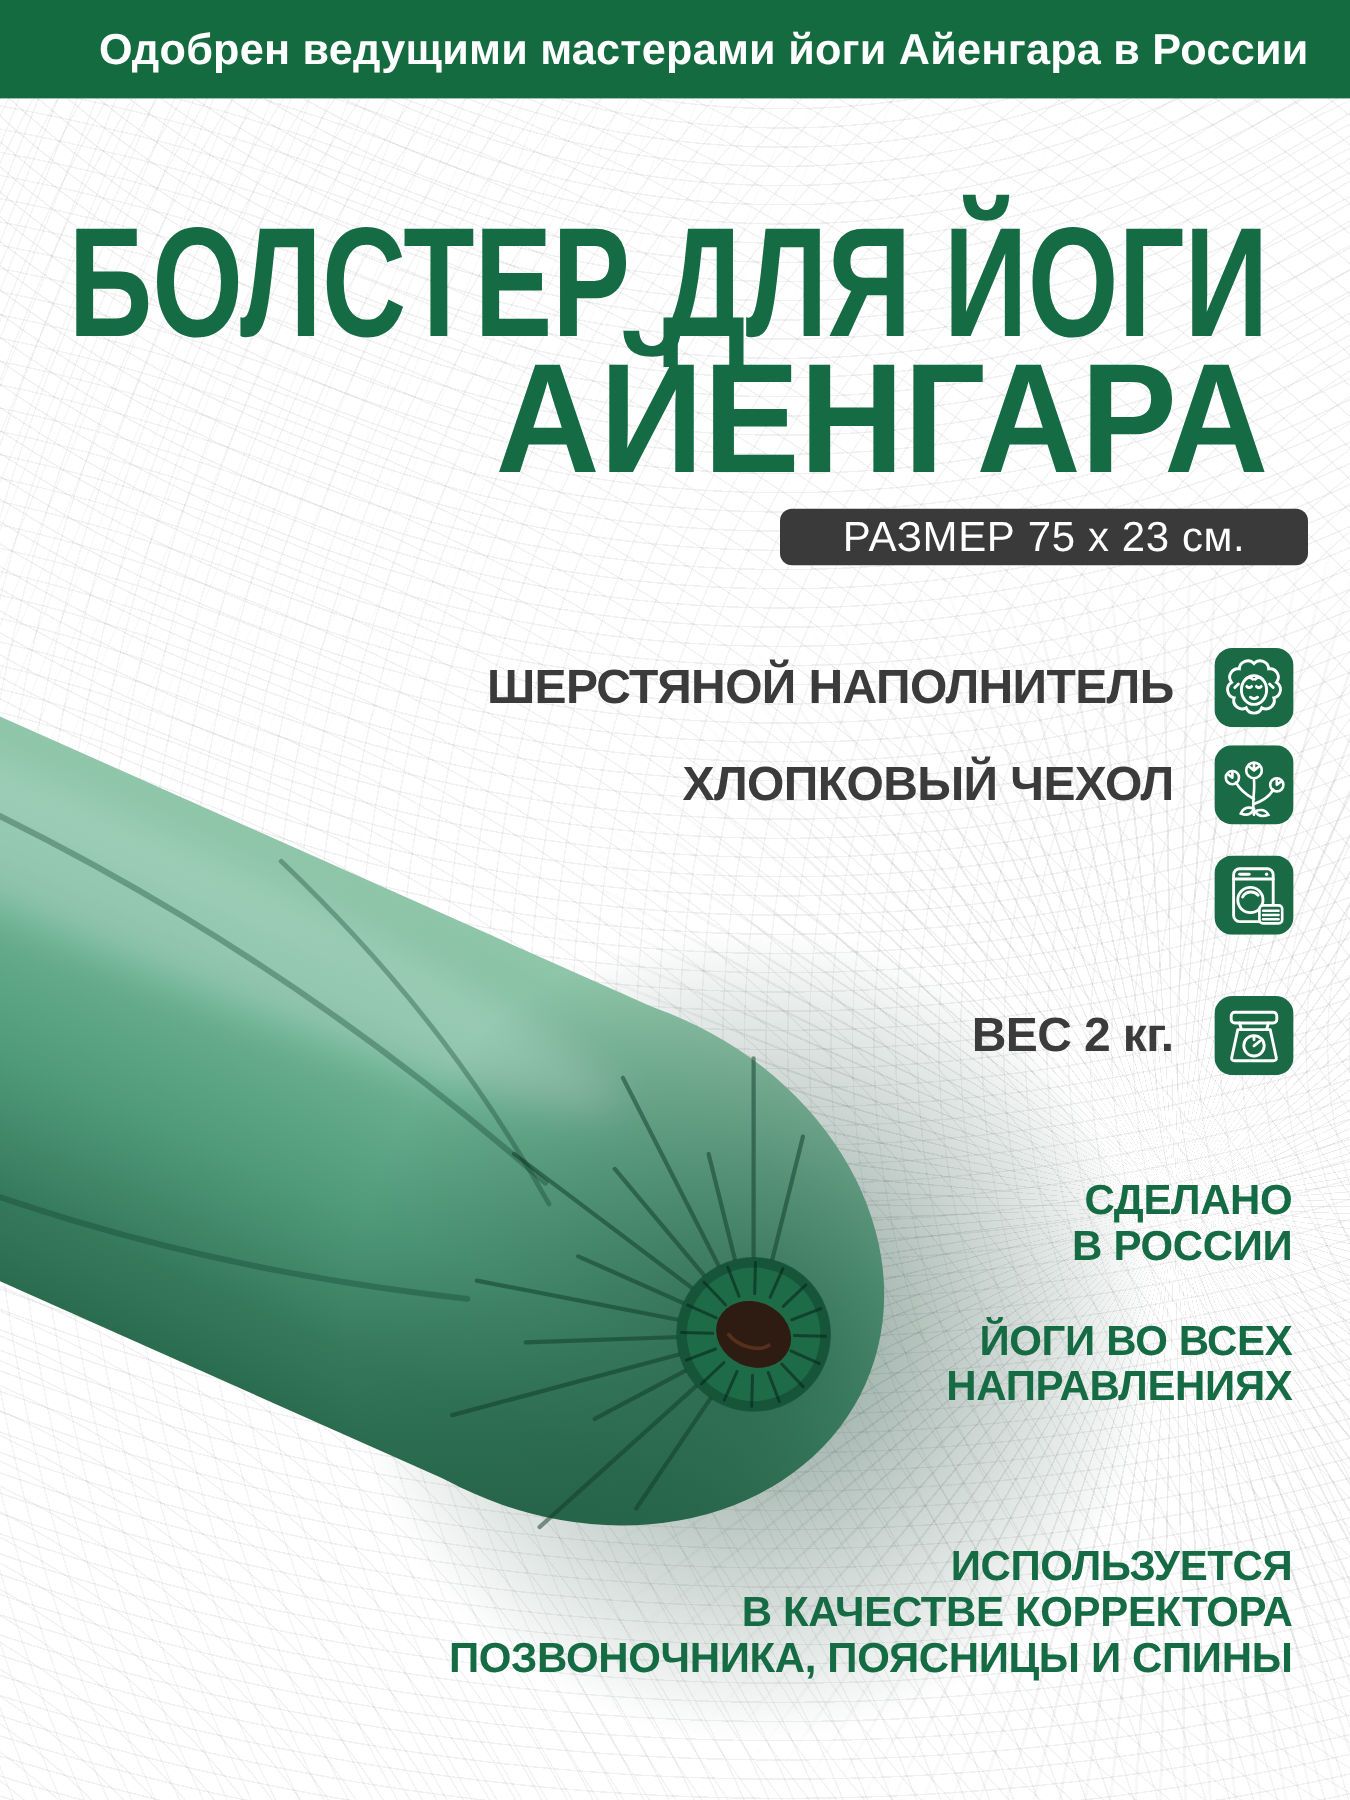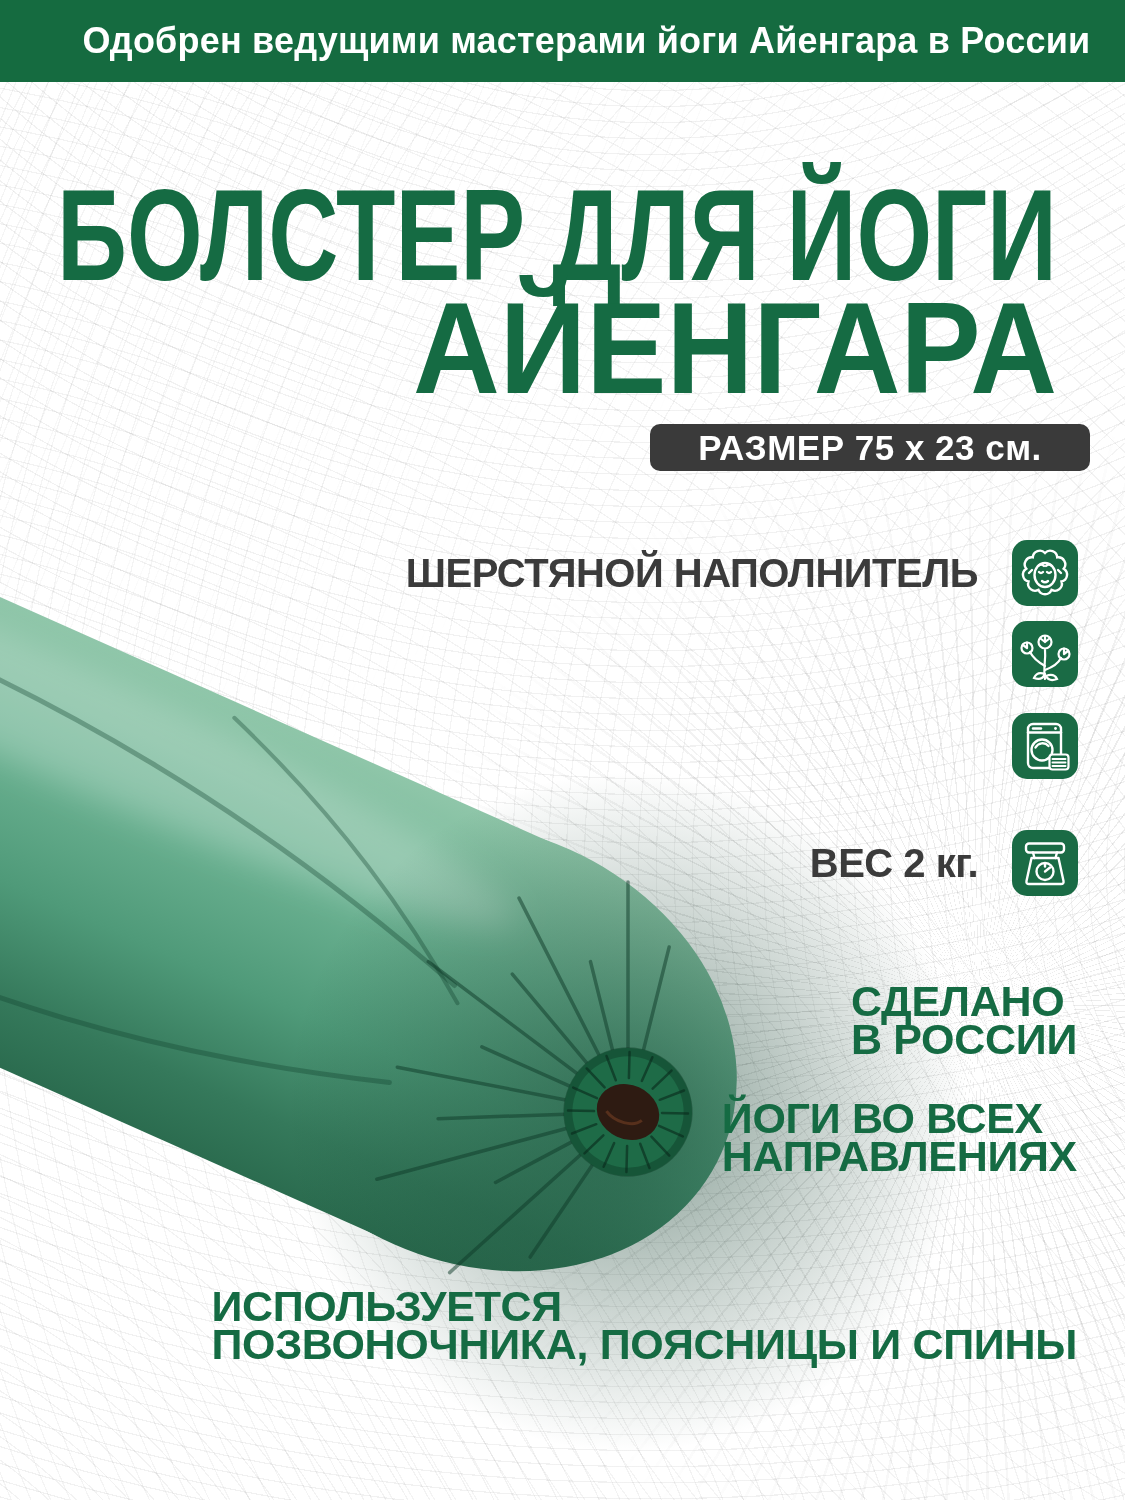--- a/index.html
+++ b/index.html
@@ -39,35 +39,35 @@
   .title-svg{position:absolute;top:0;left:0;z-index:2;pointer-events:none;}
   .title-svg text{
     font-family:"Liberation Sans","DejaVu Sans",sans-serif;
     font-weight:bold;fill:#156B43;
   }
   
   .size-badge{
     position:absolute;left:650px;top:424px;width:440px;height:47px;z-index:3;
     background:#3a3a3a;border-radius:10px;
     display:flex;align-items:center;justify-content:center;
-    color:#ffffff;font-size:35px;font-weight:bold;letter-spacing:.5px;white-space:nowrap;
+    color:#ffffff;font-size:35px;font-weight:normal;letter-spacing:.5px;white-space:nowrap;
   }
   
   .feature-row{
     position:absolute;right:47px;height:66px;z-index:3;
     display:flex;align-items:center;gap:34px;
   }
   .feature-label{
     font-size:40px;font-weight:bold;color:#3b3b3b;letter-spacing:-.5px;white-space:nowrap;margin-left:40px;
   }
   .feature-icon{width:66px;height:66px;flex:0 0 66px;}
   
   .info-block{
-    position:absolute;right:48px;z-index:3;
-    color:#156B43;font-size:43px;font-weight:bold;line-height:38px;
+    position:absolute;right:48px;z-index:3;text-align:right;
+    color:#156B43;font-size:35px;font-weight:bold;line-height:38px;
     letter-spacing:-.3px;white-space:nowrap;
   }
   
   .bolster-svg{position:absolute;top:0;left:0;z-index:1;}
 </style>
 </head>
 <body>
 
 <div class="bg-arcs"></div>
 <div class="bg-fan"></div>
@@ -166,20 +166,21 @@
       <path d="M27,32 q2,2 4,0"></path>
       <path d="M35,32 q2,2 4,0"></path>
       <path d="M30,41 q3,2.5 6,0"></path>
       <path d="M20,30 l-3,3"></path>
       <path d="M46,30 l3,3"></path>
     </g>
   </svg>
 </div>
 
 <div class="feature-row" style="top:621px;">
+  <span class="feature-label">ХЛОПКОВЫЙ ЧЕХОЛ</span>
   <svg class="feature-icon" viewBox="0 0 66 66">
     <rect width="66" height="66" rx="15" fill="#1a6b45"></rect>
     <g fill="none" stroke="#ffffff" stroke-width="2.2" stroke-linecap="round">
       <path d="M33,58 C31,46 34,40 33,29"></path>
       <path d="M33,45 C26,41 21,37 18,31"></path>
       <path d="M33,49 C41,46 46,43 49,37"></path>
       <circle cx="33" cy="21" r="6.5"></circle>
       <path d="M33,15 v6 M28.5,17.5 l4.5,3.5 M37.5,17.5 l-4.5,3.5"></path>
       <circle cx="15" cy="27" r="5.5"></circle>
       <path d="M15,21.5 v5.5 M11,24 l4,3"></path>
@@ -231,14 +232,15 @@
   <div>В РОССИИ</div>
 </div>
 
 <div class="info-block" style="top:1099px;">
   <div>ЙОГИ ВО ВСЕХ</div>
   <div>НАПРАВЛЕНИЯХ</div>
 </div>
 
 <div class="info-block" style="top:1287px;">
   <div>ИСПОЛЬЗУЕТСЯ</div>
+  <div>В КАЧЕСТВЕ КОРРЕКТОРА</div>
   <div>ПОЗВОНОЧНИКА, ПОЯСНИЦЫ И СПИНЫ</div>
 </div>
 
 </body></html>

